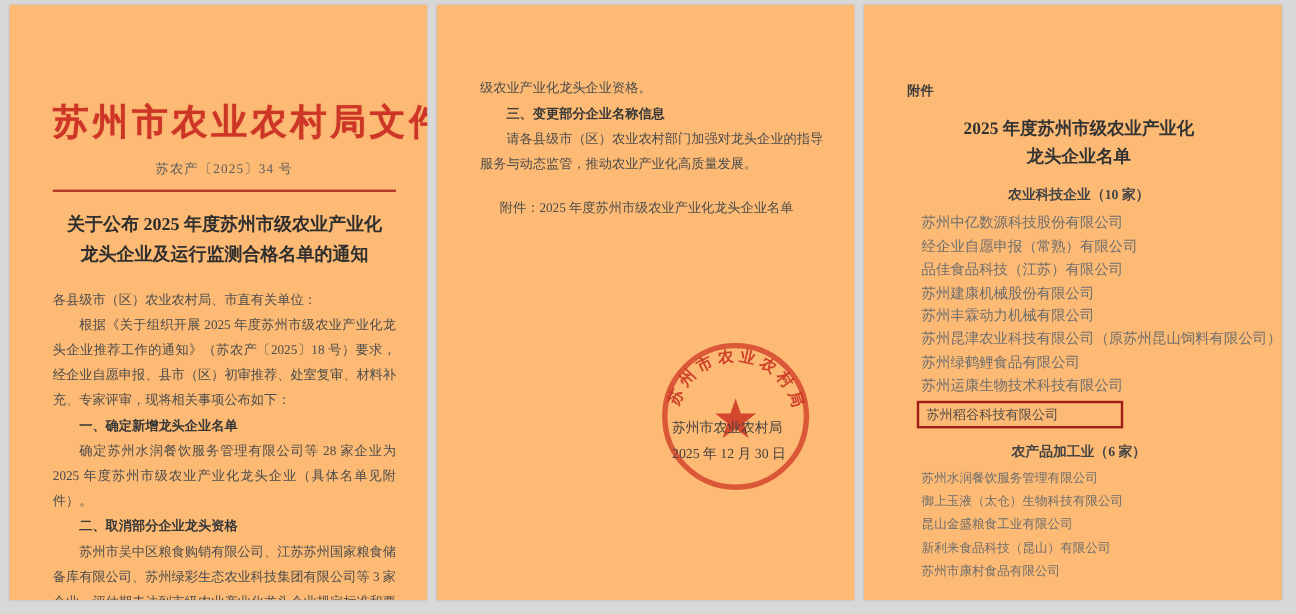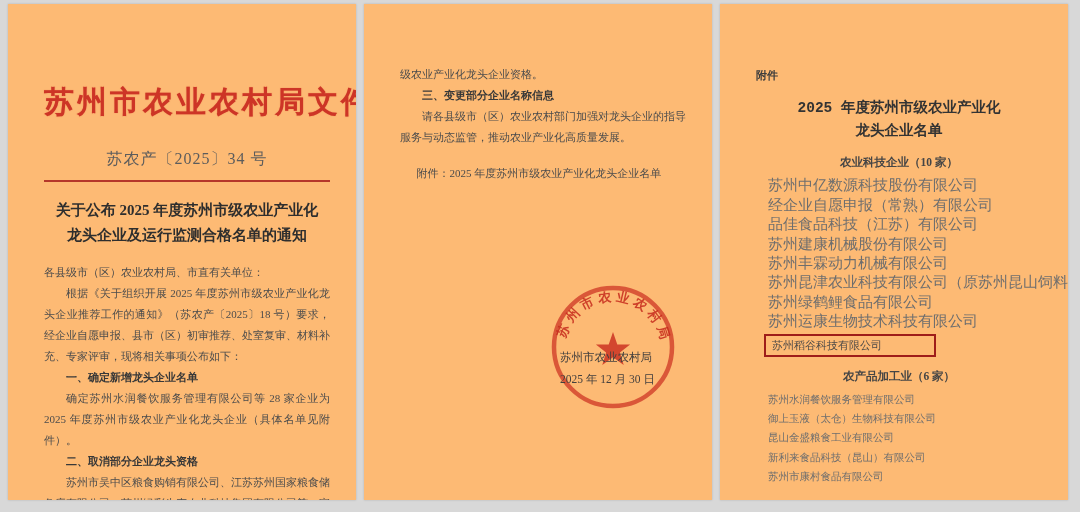--- a/index.html
+++ b/index.html
@@ -13,39 +13,39 @@
   }
   #page1 { left:8px; } #page2 { left:364px; } #page3 { left:720px; }
   .page-inner { position:relative; width:100%; height:100%; padding:0 26px 0 36px; filter:blur(.2px); }
 
   
   .masthead {
     margin-top:78px; text-align:center; color:#cd3526; font-weight:bold;
     font-size:30px; letter-spacing:3px; white-space:nowrap;
     text-shadow:0 0 1px rgba(205,53,38,.55);
   }
-  .doc-number { margin-top:26px; text-align:center; font-size:16px; color:#5c5c5c; letter-spacing:1px; }
+  .doc-number { margin-top:10px; text-align:center; font-size:11px; color:#5c5c5c; letter-spacing:1px; }
   .red-rule { margin-top:10px; height:2px; background:#b5372a; }
   .notice-title { margin-top:16px; text-align:center; font-weight:bold; color:#2e2e2e; font-size:15px; line-height:1.65; }
   .bodytext { margin-top:14px; font-size:11px; color:#4c4c4c; line-height:21px; text-align:justify; }
   .bodytext p { text-indent:2em; }
   .bodytext p.noindent { text-indent:0; }
   .bodytext p.hd { font-weight:bold; color:#383838; }
 
   
   .attach-line { margin-top:18px; font-size:11px; color:#4c4c4c; padding-left:1.5em; }
   .seal-wrap { position:absolute; left:182px; top:216px; width:134px; height:134px; }
   .sign-block { position:absolute; left:196px; top:282px; font-size:11.5px; color:#44403e; line-height:22px; white-space:nowrap; }
 
   
   .attach-label { margin-top:64px; font-size:11px; font-weight:bold; color:#3c3c3c; }
-  .p3-title { margin-top:14px; text-align:center; font-weight:bold; color:#333; font-size:14.5px; line-height:1.6;font-family:Liberation Mono, monospace; }
+  .p3-title { margin-top:14px; text-align:center; font-weight:bold; color:#333; font-size:14.5px; line-height:1.6; }
   .section-title { margin-top:12px; text-align:center; font-weight:bold; font-size:11.5px; color:#454545; }
   .company-list { margin-top:6px; padding-left:12px; }
-  .company-list .list-item { font-size:15px; color:#6e6e6e; line-height:19.4px; white-space:nowrap; }
+  .company-list .list-item { font-size:12px; color:#6e6e6e; line-height:19.4px; white-space:nowrap; }
   .boxed-company {
     display:inline-block; margin-top:2px; margin-left:8px; width:172px;
     border:2px solid #9e1d1a; padding:2px 4px 2px 6px;
     font-size:11px; color:#4e4a47; white-space:nowrap;
   }
   .company-list2 { margin-top:6px; padding-left:12px; }
   .company-list2 .list-item { font-size:10.5px; color:#6e6e6e; line-height:19.4px; white-space:nowrap; }
 </style>
 </head>
 <body>

